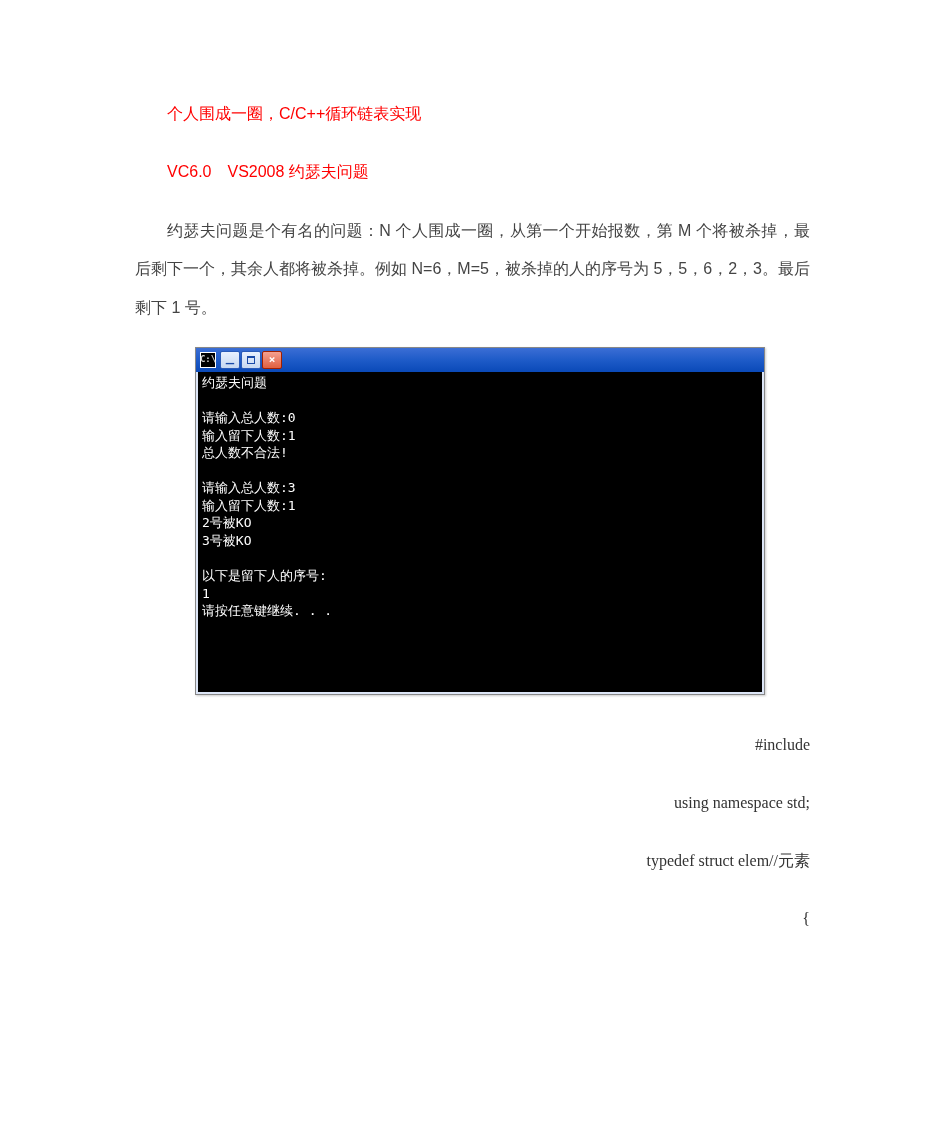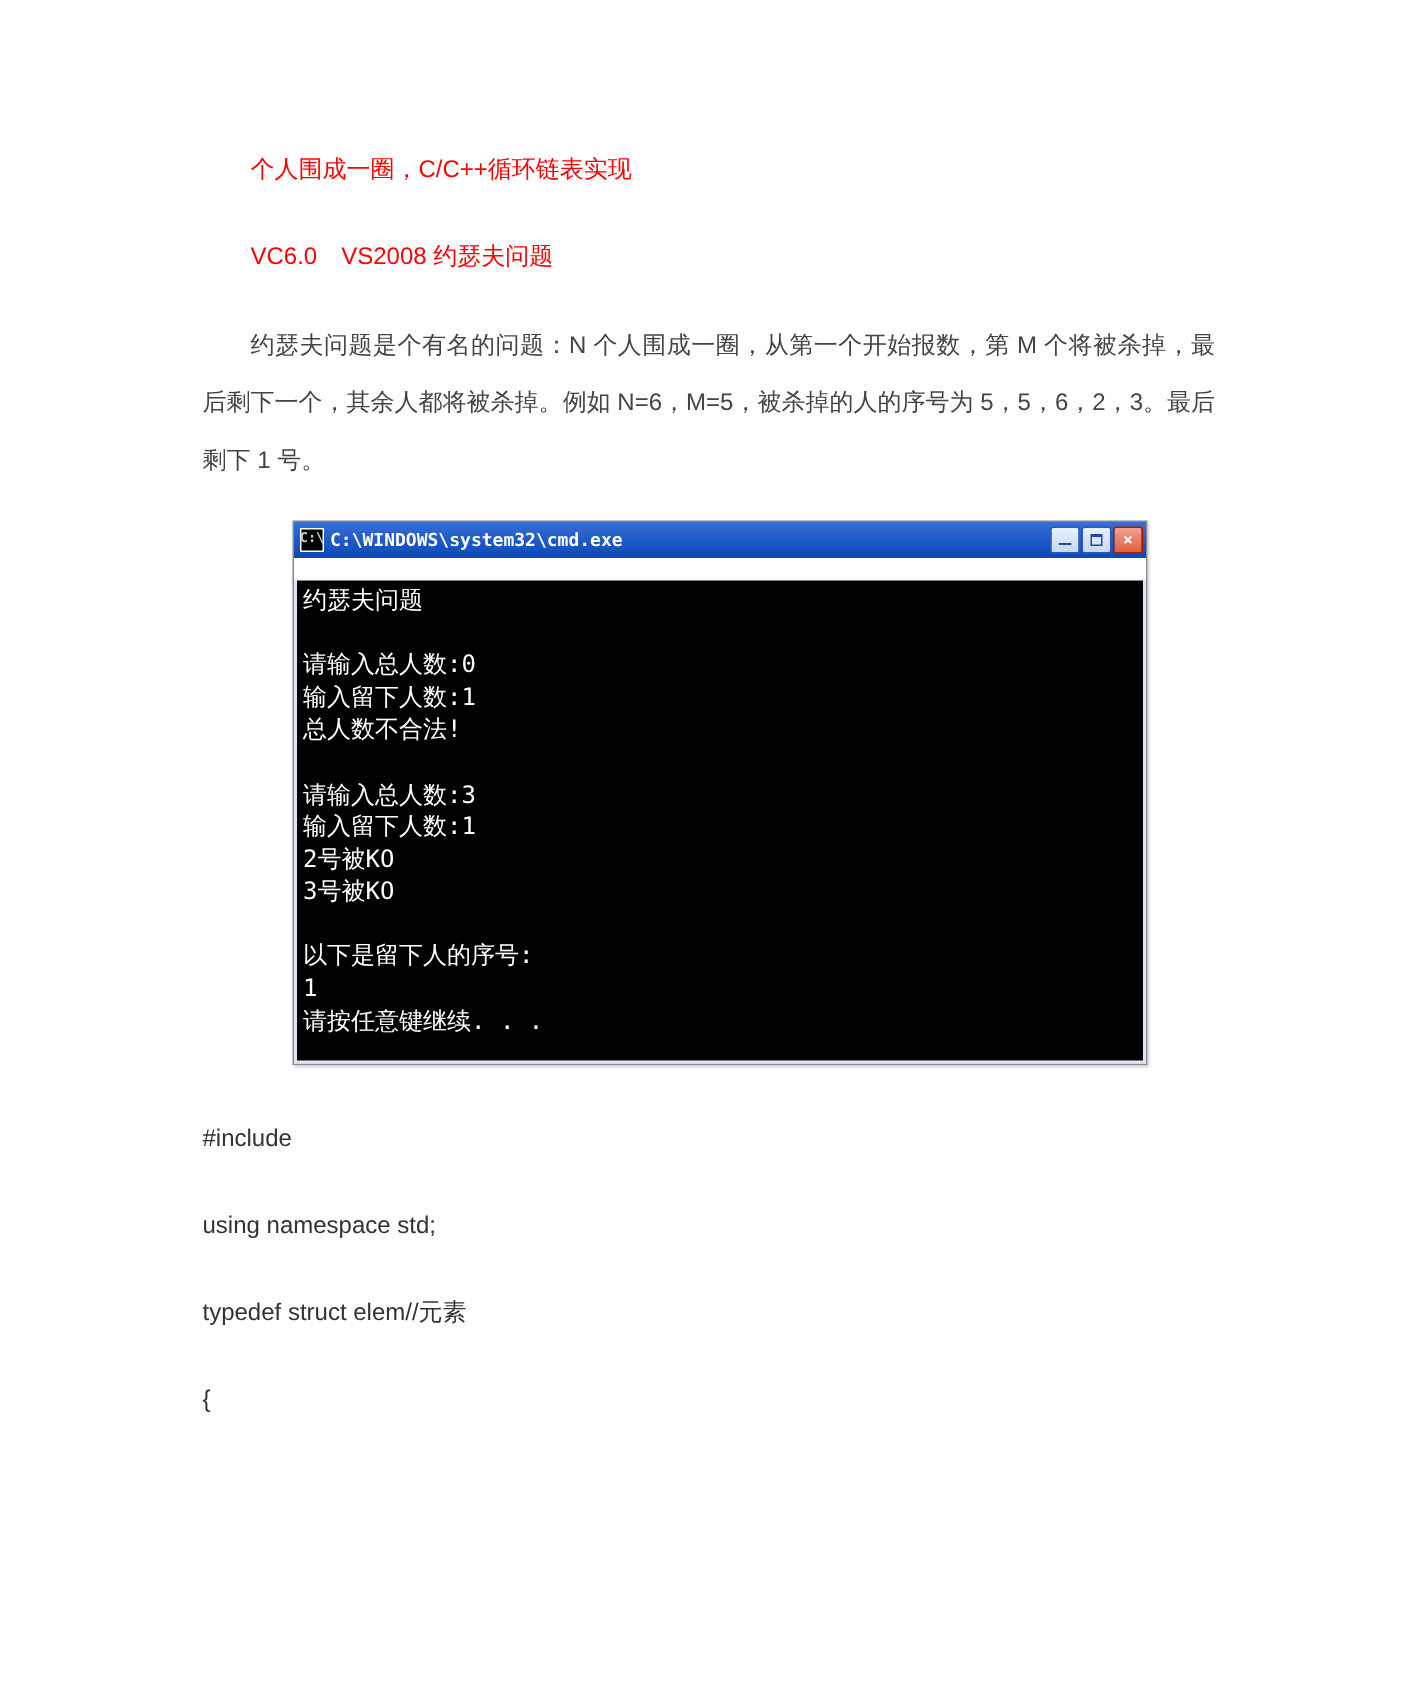--- a/index.html
+++ b/index.html
@@ -60,52 +60,51 @@
     border-color: #a02000;
   }
   .term-inner {
     border: 2px solid #dde6f7;
     border-top: none;
   }
   .term-body {
     background: #000;
     color: #fff;
     font-family: "SimSun", "NSimSun", monospace;
-    font-size: 16px;
+    font-size: 13px;
     line-height: 1.35;
     padding: 2px 4px;
     height: 320px;
     white-space: pre;
     overflow: hidden;
-    margin-top: 15px;
   }
   .code-line {
-    font-family: Liberation Sans, sans-serif;
+    font-family: Liberation Serif, serif;
     font-size: 16px;
     line-height: 2.5;
     margin-bottom: 18px;
     color: #333;
+    text-align: right;
   }
   .min-glyph { font-weight: bold; font-size: 14px; position: relative; top: -3px; }
   .max-glyph { border: 1px solid #1a4aa8; width: 8px; height: 8px; border-top-width: 2px; }
   .close-glyph { font-weight: bold; }
 </style>
 </head>
 <body>
 
 <p class="para red">个人围成一圈，C/C++循环链表实现</p>
 
 <p class="para red" style="margin-top:10px;">VC6.0　VS2008 约瑟夫问题</p>
 
 <p class="para black-para" style="margin-top:10px; text-align: justify;">约瑟夫问题是个有名的问题：N 个人围成一圈，从第一个开始报数，第 M 个将被杀掉，最后剩下一个，其余人都将被杀掉。例如 N=6，M=5，被杀掉的人的序号为 5，5，6，2，3。最后剩下 1 号。</p>
 
 <div class="terminal-wrap">
   <div class="titlebar">
     <div class="title-icon">C:\</div>
-    <div class="title-text">C:\WINDOWS\system32\cmd.exe</div>
     <div class="win-btns">
       <div class="win-btn">
           <span class="min-glyph">_</span>
         </div>
       <div class="win-btn">
           <span class="max-glyph"></span>
         </div>
       <div class="win-btn close">
           <span class="close-glyph">×</span>
         </div>

